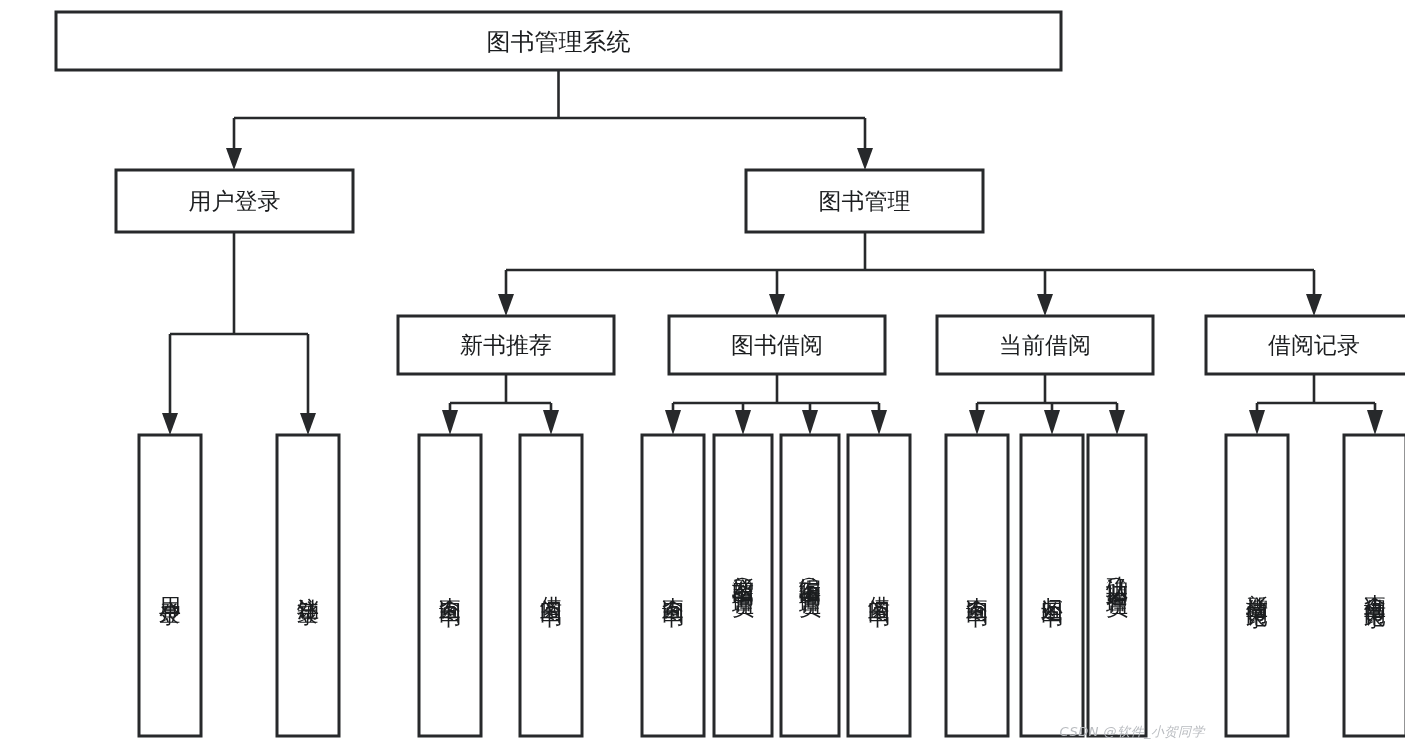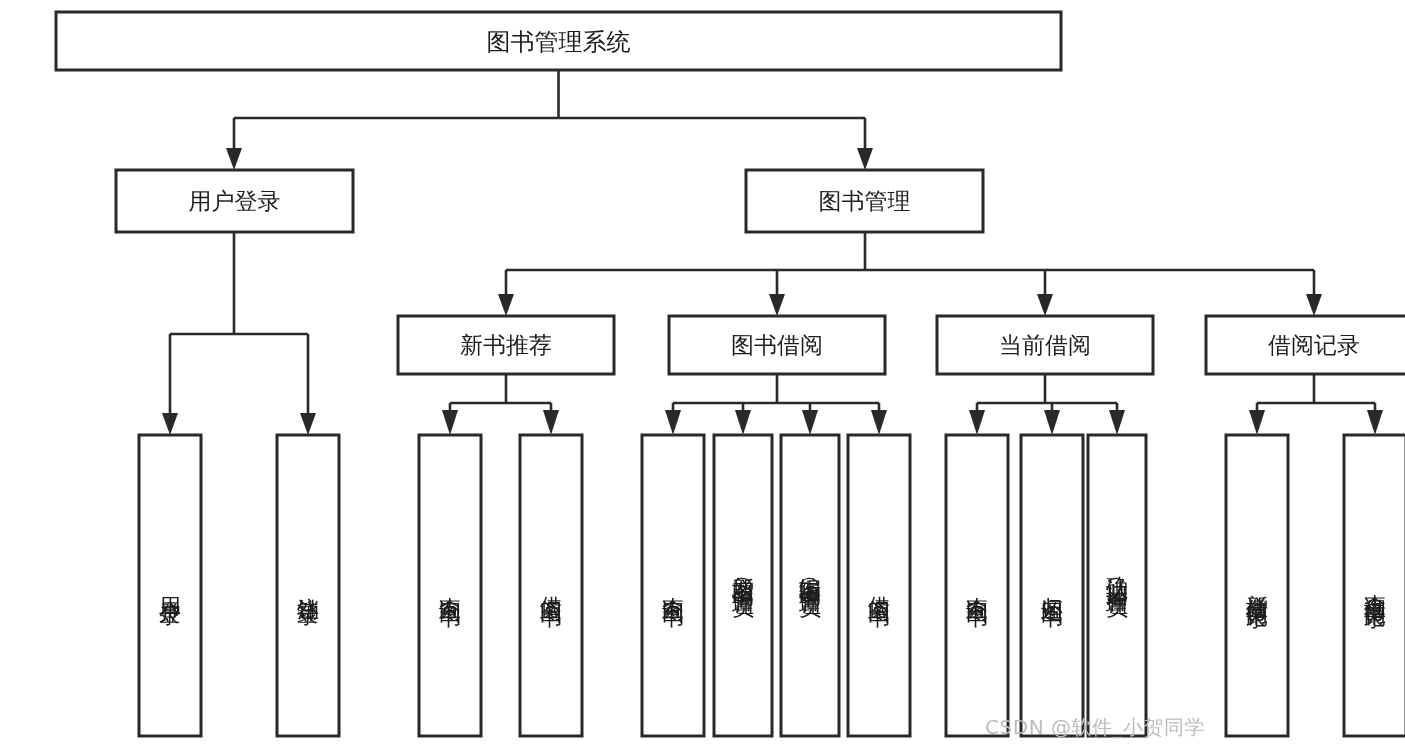--- a/index.html
+++ b/index.html
@@ -86,24 +86,25 @@
     color: #1b1d1f;
     white-space: nowrap;
     transform: translate(-50%, -50%);
     text-align: center;
   }
   .watermark {
     position: absolute;
     right: 8px;
     bottom: 6px;
     font-family: "DejaVu Sans", "Liberation Sans", sans-serif;
-    font-size: 20px;
+    font-size: 13px;
     color: #b9bcc0;
     letter-spacing: 0.5px;
     white-space: nowrap;
+    font-style: italic;
   }
 </style>
 </head>
 <body>
 
 <div id="diagram-root">
 
   <svg class="flow" viewBox="0 0 1405 747" xmlns="http://www.w3.org/2000/svg">
 
     <g>

